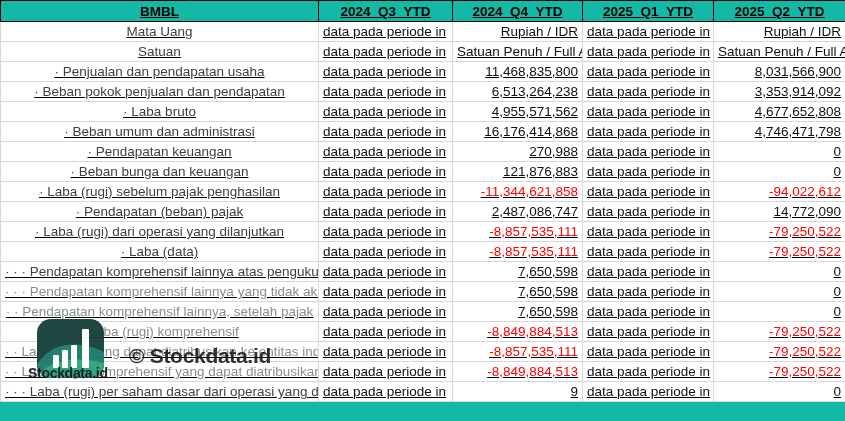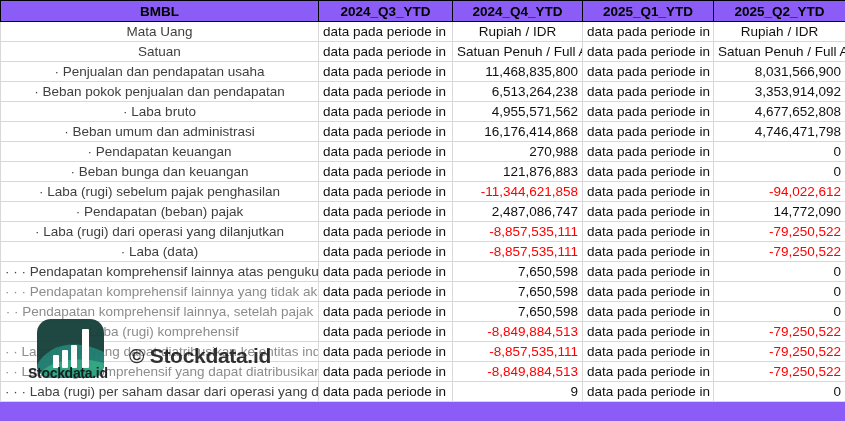--- a/index.html
+++ b/index.html
@@ -1,32 +1,33 @@
 <!DOCTYPE html>
 <html><head>
 <meta charset="utf-8">
 <style>
   html,body{margin:0;padding:0;background:#fff;}
   .sheet{
-    position:relative;width:845px;height:421px;background:#8b5cf6;overflow:hidden;
+    position:relative;width:845px;height:421px;background:#14b8a6;overflow:hidden;
     font-family:"Liberation Sans",sans-serif;
+    text-decoration:underline;
   }
   table{border-collapse:collapse;table-layout:fixed;width:845px;}
   th{
     border:1px solid #000;height:20px;font-size:13.5px;font-weight:bold;
     text-align:center;padding:0 4px;color:#000;white-space:nowrap;overflow:hidden;
   }
   td{
     border:1px solid #d8d8d8;height:19px;font-size:13.5px;padding:0 4px;
     white-space:nowrap;overflow:hidden;background:#fff;
   }
   td.label{text-align:center;color:#3f3f3f;}
   td.label.muted{color:#8c8c8c;}
   td.ph{text-align:left;color:#111;margin-left:24px;}
-  td.txt{text-align:center;color:#111;}
+  td.txt{text-align:right;color:#111;}
   td.num{text-align:right;color:#111;padding-left:20px;}
   td.num.neg{color:#ff0000;}
   
   .wm{position:absolute;left:0;top:0;width:845px;height:421px;pointer-events:none;}
   .wm-icon{position:absolute;left:37px;top:319px;width:67px;height:59px;opacity:.96;}
   .wm-logo-text{
     position:absolute;left:28px;top:365px;font-size:14px;font-weight:bold;
     color:rgba(18,18,28,.92);letter-spacing:-.3px;
   }
   .wm-copy{

